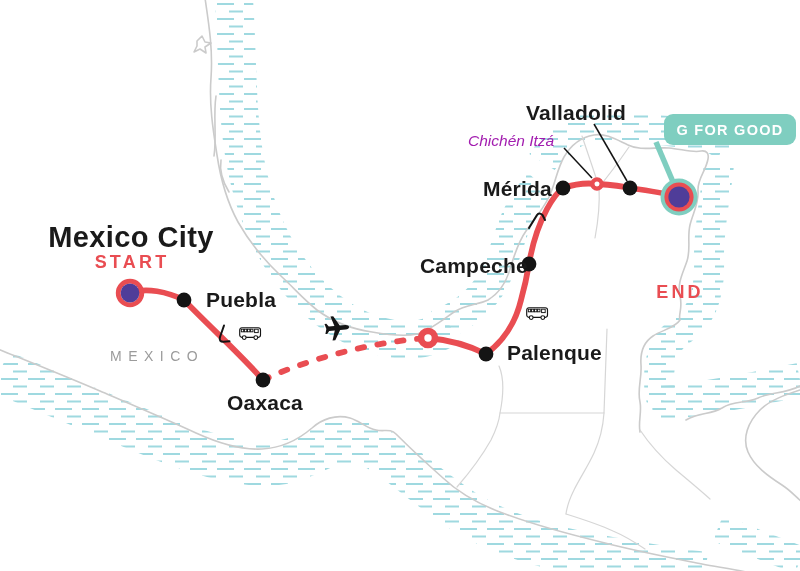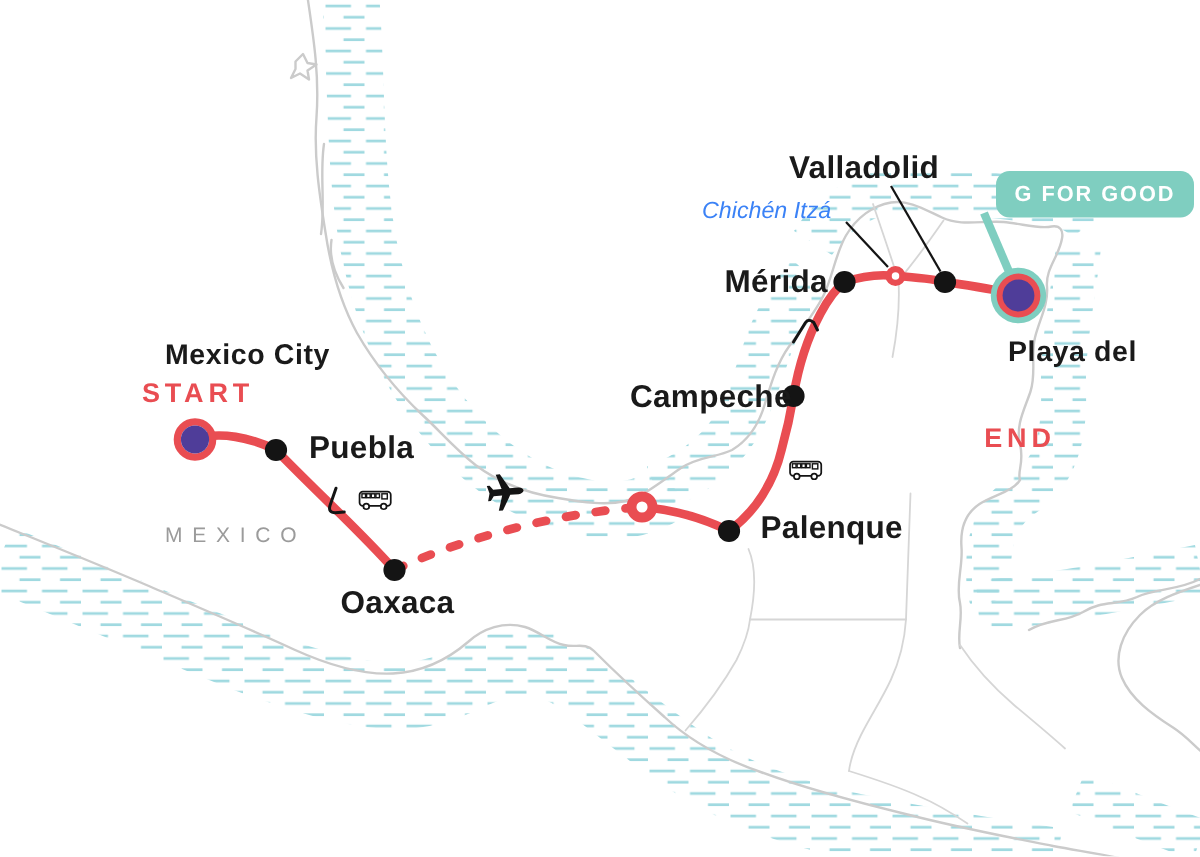--- a/index.html
+++ b/index.html
@@ -23,24 +23,24 @@
   .icon-black { fill:#141414; stroke:none; }
   .icon-line { fill:none; stroke:#141414; stroke-width:2; stroke-linecap:round; stroke-linejoin:round; }
   .bus-part { fill:#fff; stroke:#141414; stroke-width:1.15; stroke-linejoin:round; }
   .bus-win  { fill:none; stroke:#141414; stroke-width:0.95; }
 
   
   .lbl { position:absolute; white-space:nowrap; line-height:1; }
   .center  { transform:translate(-50%,-50%); }
   .vcenter { transform:translateY(-50%); }
   .city-label { font-weight:700; font-size:21px; letter-spacing:0.2px; color:var(--text_black,#1A1A1A); }
-  .city-label.big { font-size:19px; letter-spacing:0.4px;margin-left:34px; }
+  .city-label.big { font-size:29px; letter-spacing:0.4px; }
   .tag { font-weight:700; font-size:18px; letter-spacing:3.2px; color:var(--route_red,#E94D52); }
   .country { font-size:14px; letter-spacing:6.5px; color:var(--region_gray,#9B9B9B); font-weight:400;text-align:right; }
-  .site-label { font-style:italic; font-size:15.5px; color:#3b82f6; }
+  .site-label { font-style:italic; font-size:15.5px; color:#a21caf; }
   .badge {
     position:absolute; left:632px; top:114px; width:132px; height:31px;
     background:var(--badge_teal,#7FCEC0); border-radius:9px;
     display:flex; align-items:center; justify-content:center;
     color:#fff; font-weight:700; font-size:14.5px; letter-spacing:1.3px;margin-left:32px;
   }
 </style>
 </head>
 <body>
 
@@ -172,20 +172,19 @@
 
   <div class="lbl vcenter city-label" style="left:206px; top:299px;">Puebla</div>
   <div class="lbl vcenter country" style="left:110px; top:356px;">MEXICO</div>
   <div class="lbl center city-label" style="left:265px; top:402px;">Oaxaca</div>
   <div class="lbl vcenter city-label" style="left:507px; top:352px;">Palenque</div>
   <div class="lbl vcenter city-label" style="left:420px; top:265px;">Campeche</div>
   <div class="lbl vcenter city-label" style="left:483px; top:188px;">Mérida</div>
   <div class="lbl vcenter site-label" style="left:468px; top:141px;">Chichén Itzá</div>
   <div class="lbl vcenter city-label" style="left:526px; top:112px;">Valladolid</div>
 
-  <div class="lbl center city-label big" style="left:681px; top:235px;">Playa del</div>
   <div class="lbl center tag" style="left:680px; top:292px;text-align:right;">END</div>
 
   <div class="badge">
     <span>G FOR GOOD</span>
   </div>
 
 </div>
 
 </body></html>

